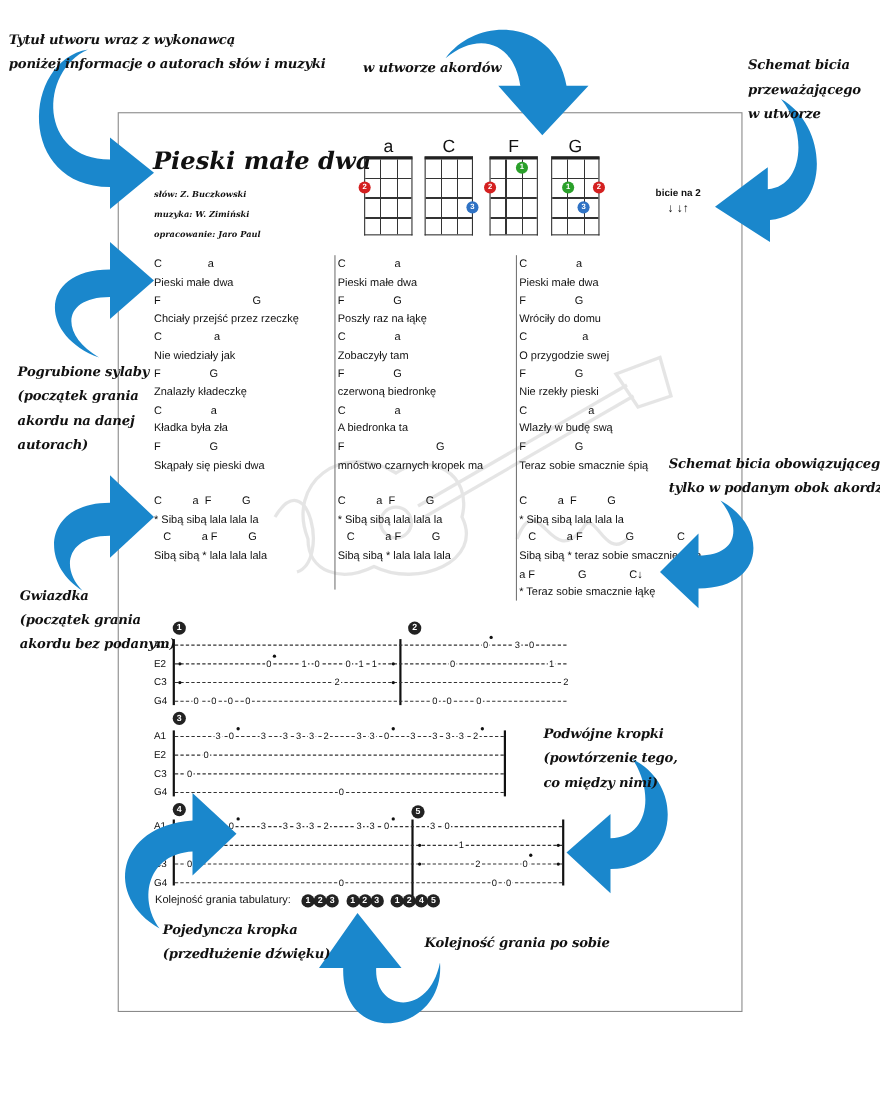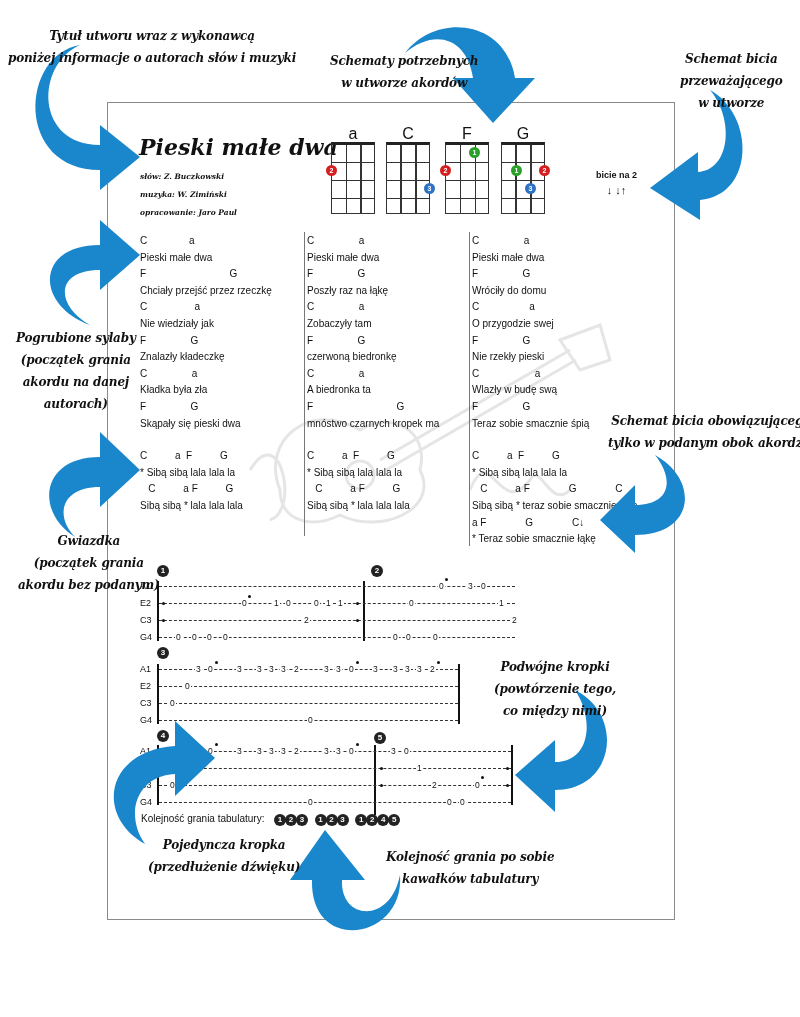--- a/index.html
+++ b/index.html
@@ -1,17 +1,17 @@
 <!DOCTYPE html>
 <html><head>
 <meta charset="utf-8">
 <style>
   html, body { margin:0; padding:0; background:#ffffff; }
   body { width:800px; height:1017px; position:relative; overflow:hidden; font-family:"Liberation Sans", sans-serif; color:#111; }
-  .script { font-family:"DejaVu Serif", serif; font-style:italic; font-weight:bold; color:#111;text-align:center; }
+  .script { font-family:"DejaVu Serif", serif; font-style:italic; font-weight:bold; color:#111; }
   .page { position:absolute; left:107px; top:102px; width:566px; height:816px; border:1px solid #8a8a8a; background:#fff; }
   .annot { position:absolute; font-size:12px; line-height:22px; white-space:nowrap; letter-spacing:-0.2px; }
   .title { position:absolute; left:139px; top:134px; font-size:22px; }
   .credit { position:absolute; left:140px; font-size:7.5px; }
   .chord-block { position:absolute; top:126px; width:48px; }
   .chord-name { text-align:center; font-size:16px; height:16px; line-height:16px; font-family:"Liberation Sans", sans-serif; }
   .grid { position:relative; width:44px; height:72px; border:1.3px solid #333; border-top:3px solid #222; margin-left:2px; box-sizing:border-box;
           background-image: linear-gradient(to right, transparent 13.5px, #333 13.5px, #333 14.8px, transparent 14.8px, transparent 28.5px, #333 28.5px, #333 29.8px, transparent 29.8px),
                             linear-gradient(to bottom, transparent 16.5px, #333 16.5px, #333 17.8px, transparent 17.8px, transparent 34.5px, #333 34.5px, #333 35.8px, transparent 35.8px, transparent 52.5px, #333 52.5px, #333 53.8px, transparent 53.8px); }
   .dot { position:absolute; width:11px; height:11px; border-radius:50%; color:#fff; font-size:7px; line-height:11px; text-align:center; font-weight:bold; }
@@ -318,21 +318,20 @@
 
 <svg class="arrow" style="left:290px;top:830px" width="120" height="115">
   <path d="M110 45 C115 110 20 125 22 50 L0 50 L35 0 L75 50 L52 50 C50 90 100 95 110 45 Z" fill="#1a87cc"></path>
 </svg>
 
 <div class="annot script" style="left:8px;top:25px">
   <div>Tytuł utworu wraz z wykonawcą</div>
   <div>poniżej informacje o autorach słów i muzyki</div>
 </div>
 <div class="annot script" style="left:330px;top:50px">
-  <div>Schematy potrzebnych</div>
   <div>w utworze akordów</div>
 </div>
 <div class="annot script" style="left:680px;top:48px">
   <div>Schemat bicia</div>
   <div>przeważającego</div>
   <div>w utworze</div>
 </div>
 <div class="annot script" style="left:16px;top:327px">
   <div>Pogrubione sylaby</div>
   <div>(początek grania</div>
@@ -352,14 +351,13 @@
   <div>Podwójne kropki</div>
   <div>(powtórzenie tego,</div>
   <div>co między nimi)</div>
 </div>
 <div class="annot script" style="left:148px;top:834px">
   <div>Pojedyncza kropka</div>
   <div>(przedłużenie dźwięku)</div>
 </div>
 <div class="annot script" style="left:386px;top:846px">
   <div>Kolejność grania po sobie</div>
-  <div>kawałków tabulatury</div>
 </div>
 
 </body></html>

